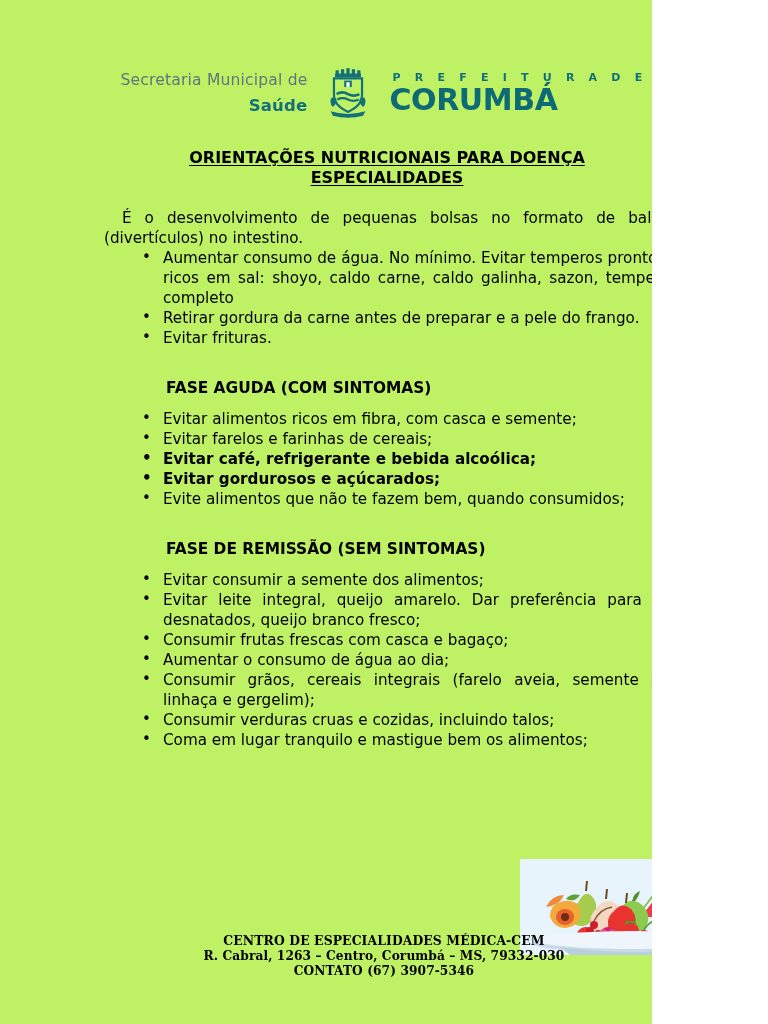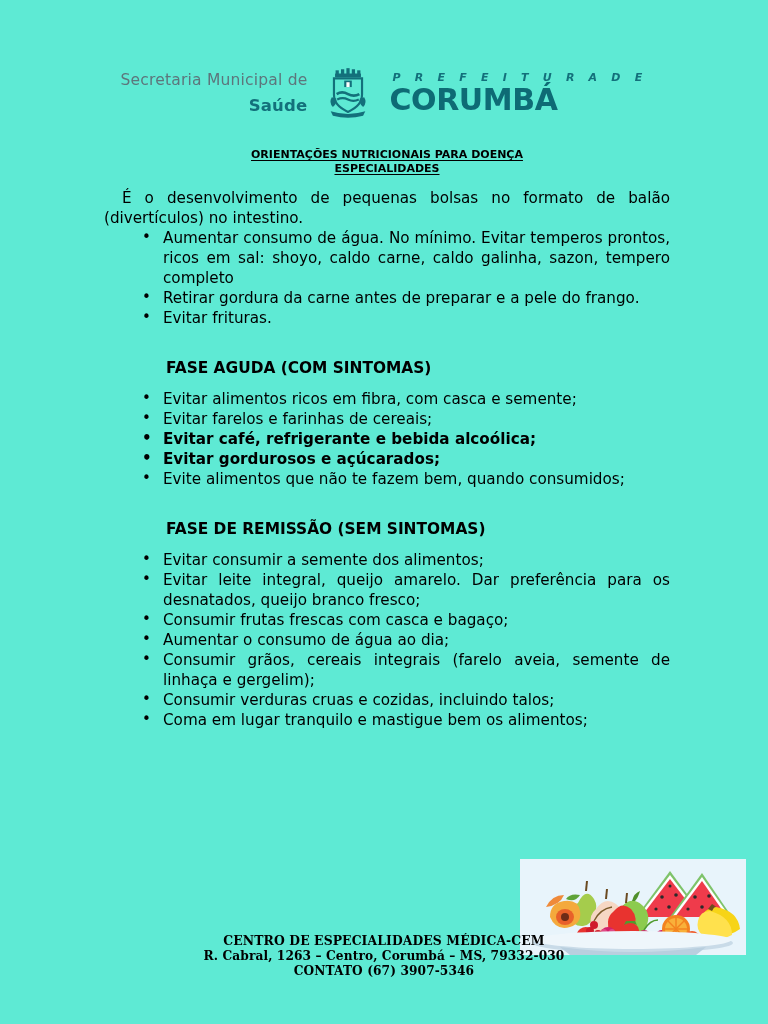--- a/index.html
+++ b/index.html
@@ -3,23 +3,23 @@
 <meta charset="utf-8">
 <title>Orientações Nutricionais</title>
 <style>
   html, body {
     margin: 0;
     padding: 0;
     background: #ffffff;
   }
   .page {
     position: relative;
-    width: 768px;
+    width: 652px;
     height: 1024px;
-    background: #5eead4;
+    background: #bef264;
     font-family: "DejaVu Sans", sans-serif;
     overflow: hidden;
   }
 
   
   .logo-band {
     position: absolute;
     left: 0;
     top: 62px;
     width: 768px;
@@ -61,21 +61,20 @@
   }
   .pref-top {
     font-family: "DejaVu Sans", sans-serif;
     font-size: 11px;
     font-weight: bold;
     color: #13707b;
     letter-spacing: 5.2px;
     white-space: nowrap;
     margin-bottom: 2px;
     padding-left: 3px;
-    font-style: italic;
   }
   .pref-main {
     font-family: "DejaVu Sans", sans-serif;
     font-size: 30px;
     font-weight: bold;
     color: #0e6b75;
     letter-spacing: -0.4px;
     white-space: nowrap;
   }
 
@@ -83,25 +82,25 @@
   .content {
     position: absolute;
     left: 104px;
     top: 148px;
     width: 566px;
   }
 
   .doc-title {
     text-align: center;
     font-family: "DejaVu Sans", sans-serif;
-    font-size: 11px;
+    font-size: 16px;
     font-weight: bold;
     line-height: 1.28;
     color: #000;
-    margin: 0 0 13px 0;
+    margin: 0 0 20px 0;
   }
   .doc-title span {
     text-decoration: underline;
     text-underline-offset: 2px;
   }
 
   .intro {
     font-family: "DejaVu Sans", sans-serif;
     font-size: 15.2px;
     line-height: 1.31;

